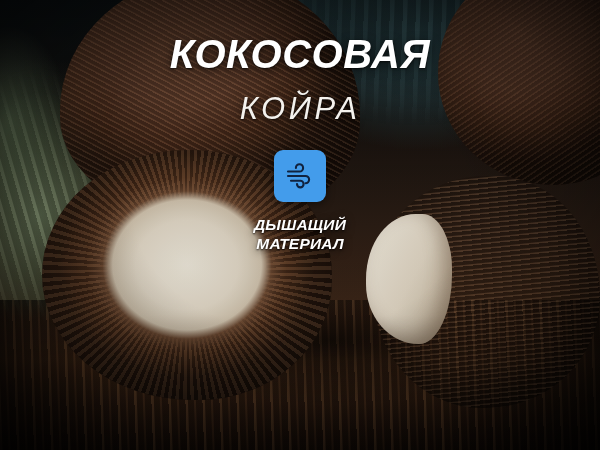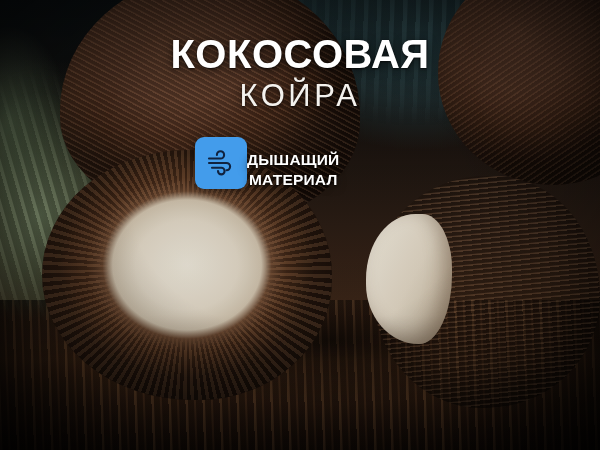--- a/index.html
+++ b/index.html
@@ -181,33 +181,34 @@
                               rgba(0,0,0,0.05) 70%, rgba(0,0,0,0.42) 100%);
   }
 
   
   .content {
     position: absolute;
     inset: 0;
     display: flex;
     flex-direction: column;
     align-items: center;
+    font-style: italic;
   }
 
   .headline {
     margin-top: 34px;
     font-size: 40px;
     font-weight: 700;
     letter-spacing: .5px;
     color: #ffffff;
     line-height: 1;
     text-shadow: 0 2px 10px rgba(0,0,0,.58), 0 1px 2px rgba(0,0,0,.65);
   }
   .headline-sub {
-    margin-top: 6px;
+    margin-top: 19px;
     font-size: 31px;
     font-weight: 300;
     letter-spacing: 3.5px;
     color: #f4f2ee;
     line-height: 1;
     text-shadow: 0 2px 10px rgba(0,0,0,.55), 0 1px 2px rgba(0,0,0,.6);
   }
 
   .lede {
     margin-top: 19px;
@@ -223,21 +224,21 @@
 
   .features {
     margin-top: 26px;
     width: 100%;
     display: flex;
     justify-content: center;
     gap: 112px;
   }
   .feature {
     display: flex;
-    flex-direction: row;
+    flex-direction: column;
     align-items: center;
     width: 210px;
   }
   .icon-box {
     width: 52px;
     height: 52px;
     border-radius: 9px;
     background: #439ceb;
     display: flex;
     align-items: center;

